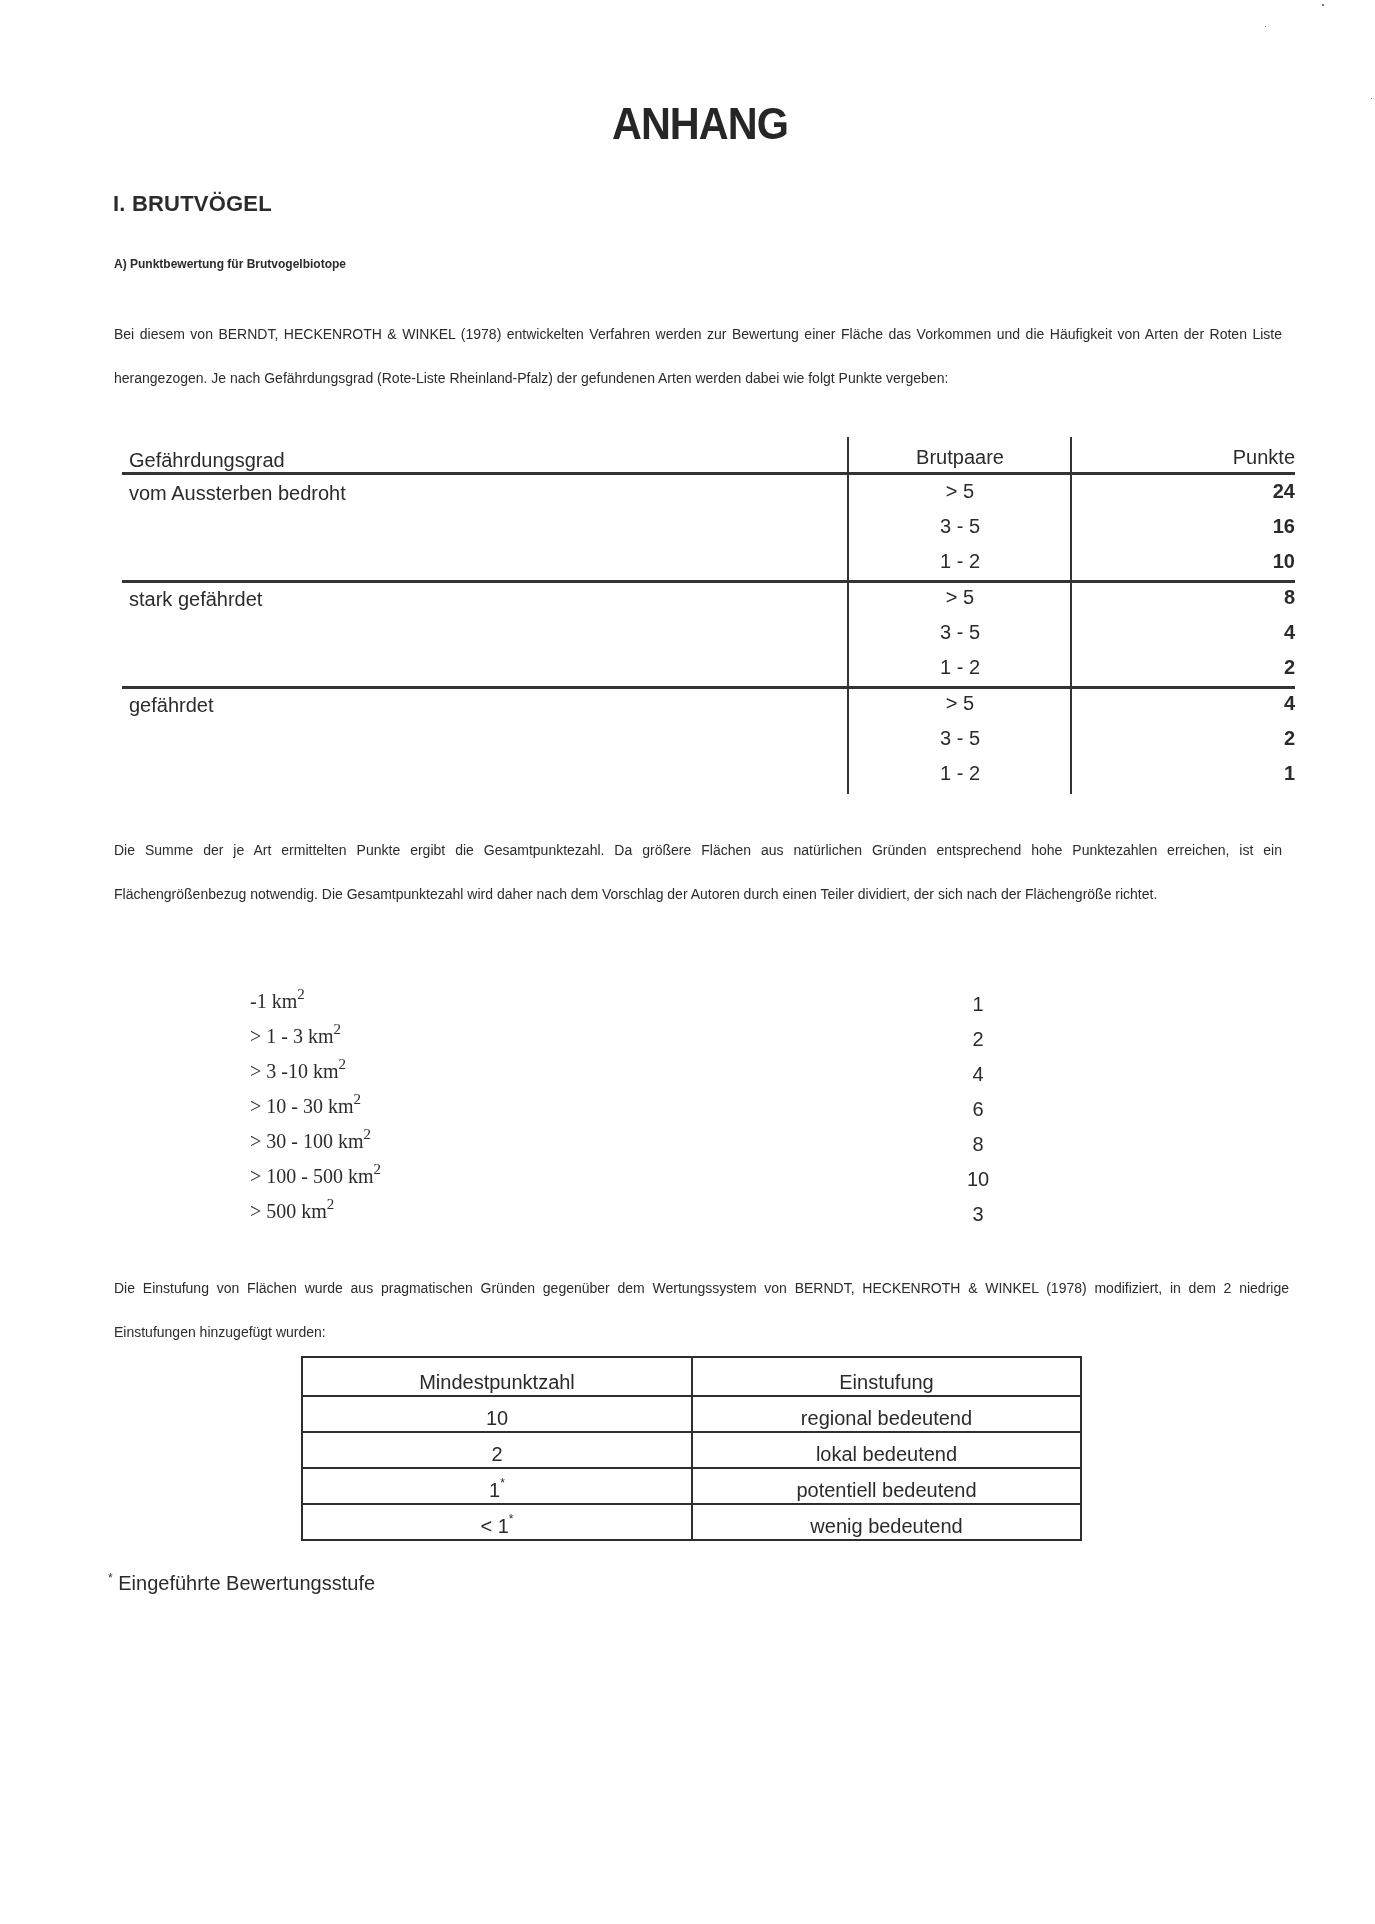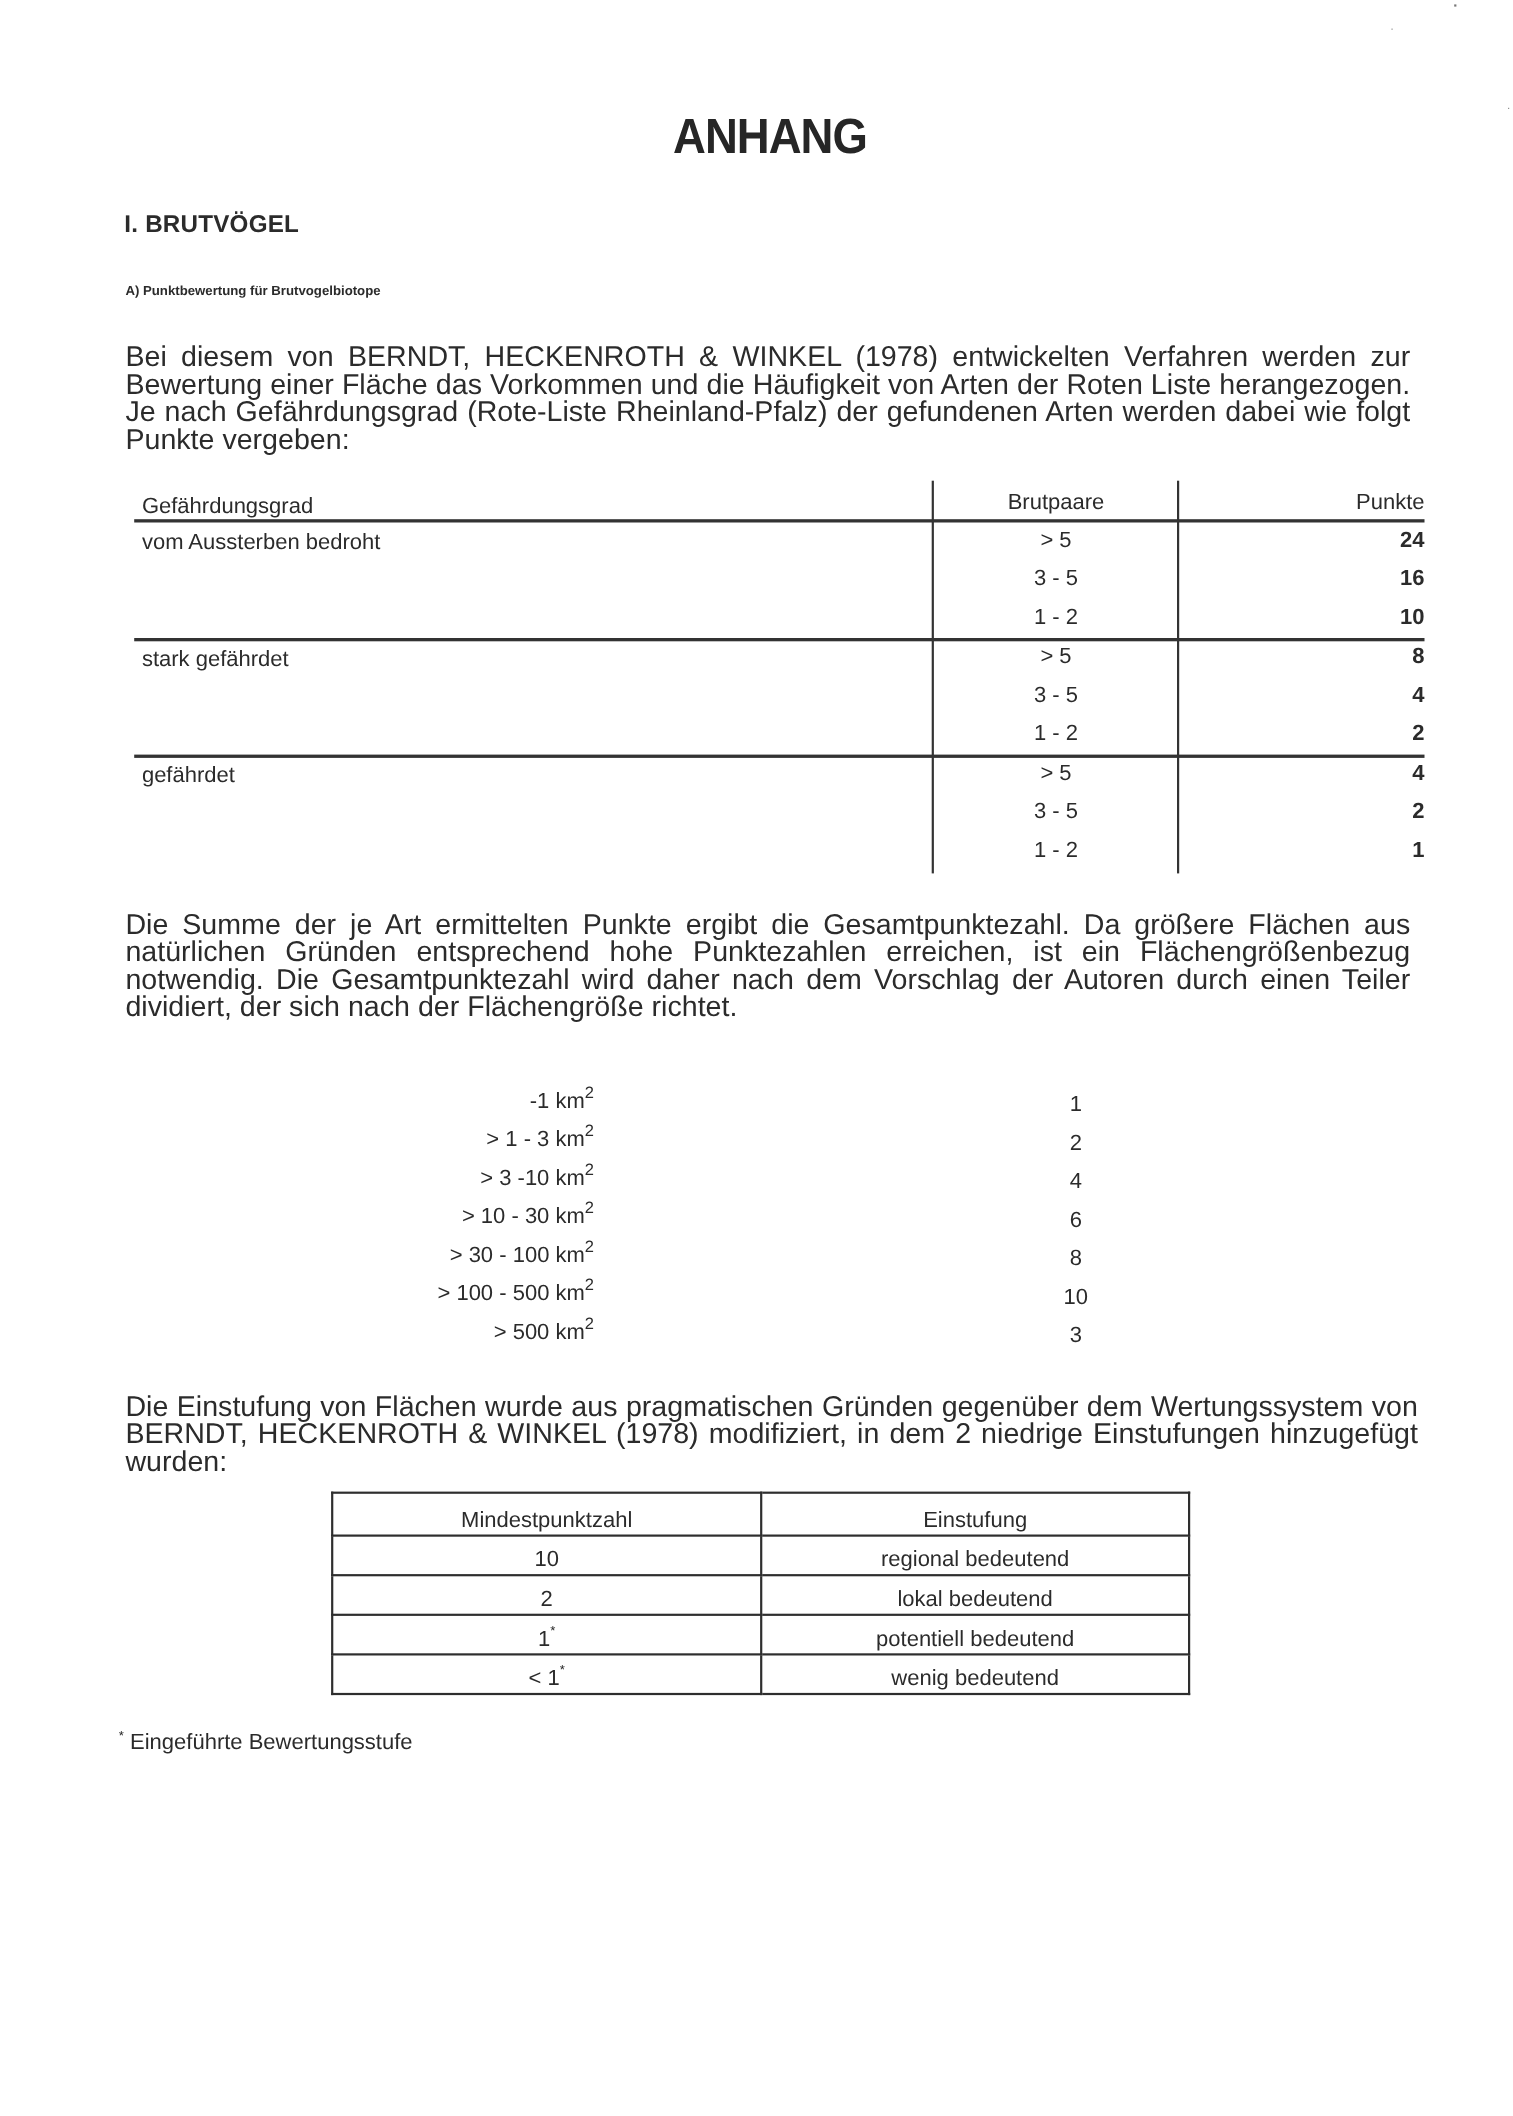--- a/index.html
+++ b/index.html
@@ -9,40 +9,40 @@
     }
     .abs { position: absolute; }
     .title {
       left: 0; width: 1400px; top: 98px; text-align: center;
       font-size: 45px; font-weight: bold; letter-spacing: -1px; color: #262626;
       transform: scaleX(0.92); transform-origin: 700px 0;
     }
     .h1 { left: 113px; top: 191px; font-size: 22px; font-weight: bold; letter-spacing: 0.2px; }
     .h2 { left: 114px; top: 257px; font-size: 12px; font-weight: bold; }
     .para {
-      left: 114px; width: 1168px; font-size: 26px; line-height: 25px;
+      left: 114px; width: 1168px; font-size: 14px; line-height: 44px;
       text-align: justify; text-align-last: left;
     }
     .p1 { top: 312px; }
     .p2 { top: 828px; }
     .p3 { top: 1266px; width: 1175px; }
 
     
     .t1 { left: 16px; top: 0; width: 1375px; height: 1924px; pointer-events: none; }
     .t1 .hline { position: absolute; left: 106px; width: 1173px; height: 3px; background: #333; }
     .t1 .vline { position: absolute; width: 2px; top: 437px; height: 357px; background: #333; }
     .t1 .cell { position: absolute; font-size: 20px; pointer-events: auto; }
     .t1 .c-grad { left: 113px; }
     .t1 .c-bp { left: 833px; width: 222px; text-align: center; }
     .t1 .c-pk { left: 1057px; width: 222px; text-align: right; font-weight: bold; }
     .t1 .hdr { font-weight: normal; }
 
     
     .area-row { position: absolute; font-size: 20px; }
-    .area-label { left: 250px; width: 290px; text-align: right; }
+    .area-label { left: 250px; width: 290px; text-align: left; font-family: Liberation Serif, serif; }
     .area-val { left: 928px; width: 100px; text-align: center; }
     .area-label sup { font-size: 15px; vertical-align: 9px; line-height: 0; }
 
     
     .t2 {
       left: 301px; top: 1356px; width: 781px; border-collapse: collapse;
       border: 2px solid #2e2e2e; font-size: 20px;
     }
     .t2 td {
       border: 2px solid #2e2e2e; text-align: center; padding: 0;

